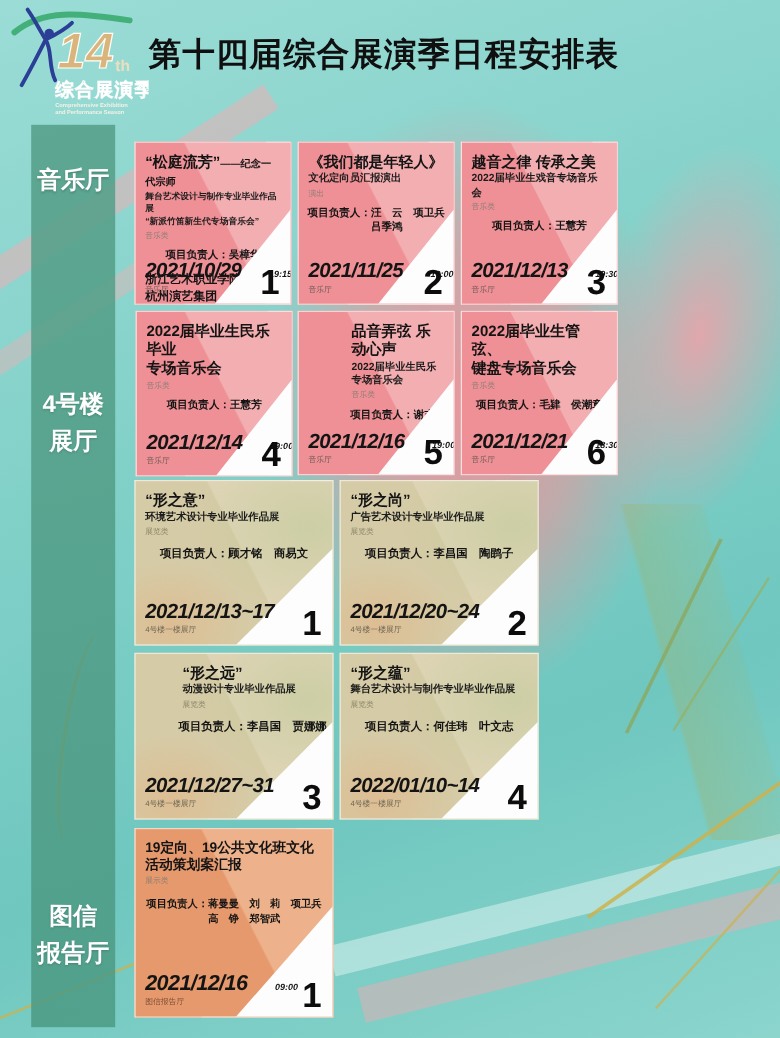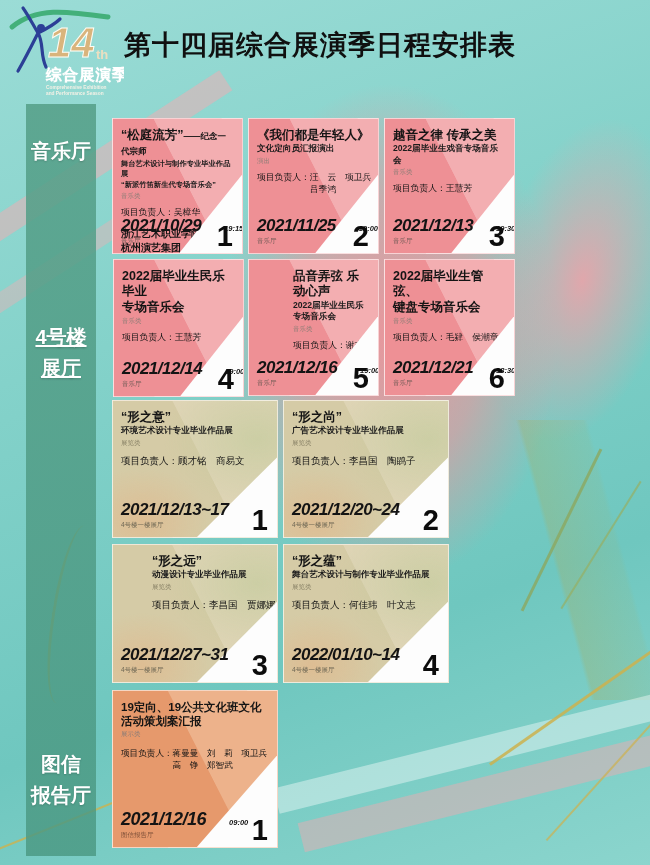--- a/index.html
+++ b/index.html
@@ -26,40 +26,40 @@
   .g2{left:-30px;top:805px;width:270px;height:2px;background:rgba(205,177,78,.8);transform:rotate(-22deg);}
   .g3{left:520px;top:780px;width:160px;height:2px;background:rgba(205,177,78,.7);transform:rotate(-48deg);}
   
   .logo{position:absolute;left:8px;top:3px;width:116px;height:96px;}
   .main-title{position:absolute;left:124px;top:27px;font-size:27px;font-weight:bold;color:#101010;letter-spacing:1px;}
   
   .side{position:absolute;left:26px;top:104px;width:70px;height:752px;
     background:linear-gradient(180deg,rgba(86,160,137,.88),rgba(74,152,130,.82));}
   .side-label{position:absolute;left:0;width:100%;text-align:center;color:#fff;font-weight:bold;
     font-size:20px;line-height:1.55;text-shadow:0 1px 2px rgba(0,0,0,.18);}
-  .sl-1{top:32px;} .sl-2{top:218px;text-decoration:underline;} .sl-3{top:645px;}
+  .sl-1{top:32px;} .sl-2{top:218px;} .sl-3{top:645px;}
   
   .card{position:absolute;box-sizing:border-box;border:1px solid rgba(255,255,255,.6);
     padding:9px 8px;overflow:hidden;color:#141414;}
   .music{background:linear-gradient(63deg,#ee9095 55%,#f3aeb1 55.4%);}
   .exhib{background:
     radial-gradient(95px 75px at 18% 88%,rgba(228,178,132,.55),transparent 70%),
     radial-gradient(130px 95px at 88% 28%,rgba(186,200,148,.5),transparent 72%),
     linear-gradient(63deg,#d5cba6 55%,#ded4b5 55.4%);}
   .report{background:linear-gradient(63deg,#e6996c 55%,#edb28b 55.4%);}
   .c-wedge{position:absolute;right:-1px;bottom:-1px;width:50%;height:60%;background:#fdfdfd;
     clip-path:polygon(100% 0,0 100%,100% 100%);}
   .c-num{position:absolute;right:9px;bottom:0px;font-size:29px;font-weight:bold;color:#0c0c0c;z-index:3;}
   .c-title{font-size:12.5px;font-weight:bold;line-height:1.22;}
   .c-title-side{font-size:8.5px;}
   .c-sub{font-size:8.6px;font-weight:bold;color:#1c1c1c;line-height:1.35;}
   .c-sub--xs{font-size:7.3px;line-height:1.45;}
   .c-cat{font-size:6.5px;color:#8d7d76;margin-top:2px;min-height:7px;}
   .exhib .c-cat{color:#8b8468;}
-  .c-leader{display:flex;font-size:8.8px;font-weight:normal;margin-top:6px;white-space:nowrap;}
+  .c-leader{display:flex;font-size:8.8px;font-weight:bold;margin-top:6px;white-space:nowrap;justify-content:center;}
   .exhib .c-leader{font-size:9.5px;margin-top:7px;}
   .report .c-leader{font-size:8.6px;margin-top:9px;}
   .c-names span{display:block;}
   .c-orgs{margin-top:8px;}
   .c-org{font-size:10px;font-weight:bold;line-height:1.35;}
   .c-foot{position:absolute;left:8px;bottom:7px;z-index:2;}
   .c-date{font-size:17px;font-weight:800;font-style:italic;letter-spacing:-0.5px;white-space:nowrap;}
   .exhib .c-date{font-size:17px;}
   .report .c-date{font-size:18px;}
   .c-time{font-size:7.5px;font-weight:bold;font-style:italic;margin-left:23px;text-align:center;}

